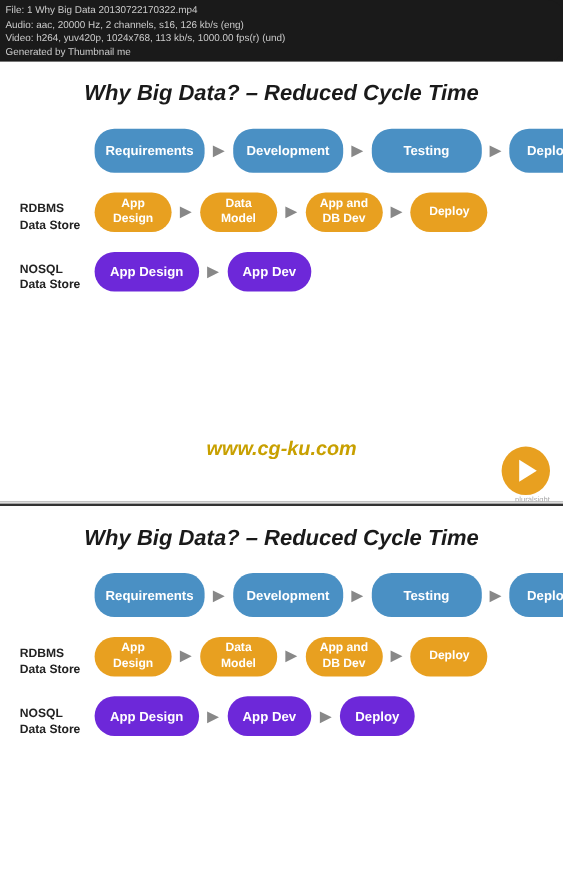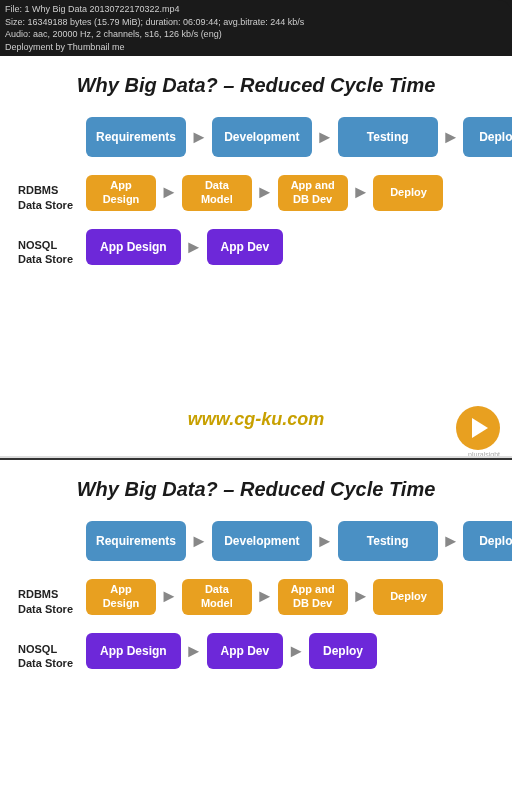--- a/index.html
+++ b/index.html
@@ -61,21 +61,21 @@
       margin-top: 10px;
     }
 
     .flow {
       display: flex;
       align-items: center;
       flex-wrap: nowrap;
     }
 
     .box {
-      border-radius: 6px;
+      border-radius: 18px;
       color: white;
       font-size: 12px;
       font-weight: bold;
       text-align: center;
       display: flex;
       align-items: center;
       justify-content: center;
       padding: 4px 6px;
       line-height: 1.2;
     }
@@ -94,21 +94,21 @@
 
     .arrow {
       color: #888;
       font-size: 18px;
       margin: 0 4px;
       flex-shrink: 0;
     }
 
     .watermark {
       position: absolute;
-      bottom: 26px;
+      bottom: 37px;
       left: 50%;
       transform: translateX(-50%);
       color: #c8a000;
       font-size: 18px;
       font-weight: bold;
       font-style: italic;
     }
 
     .pluralsight-logo {
       position: absolute;
@@ -163,23 +163,23 @@
     .no-label {
       width: 68px;
       flex-shrink: 0;
     }
   </style>
 </head>
 <body>
 
 <div class="top-bar">
   <div>File: 1 Why Big Data 20130722170322.mp4</div>
-  <div>Size: 16349188 bytes (15.79 MiB); duration: 06:09:44; avg.bitrate: 244 kb/s</div>
   <div>Audio: aac, 20000 Hz, 2 channels, s16, 126 kb/s (eng)</div>
-  <div>Deployment by Thumbnail me</div>
+  <div>Video: h264, yuv420p, 1024x768, 113 kb/s, 1000.00 fps(r) (und)</div>
+  <div>Generated by Thumbnail me</div>
 </div>
 
 <div class="slide slide-top">
   <div class="slide-title">Why Big Data? – Reduced Cycle Time</div>
 
   <div class="row top-row1">
     <div class="no-label"></div>
     <div class="flow">
       <div class="box box-blue">Requirements</div>
       <div class="arrow">►</div>

